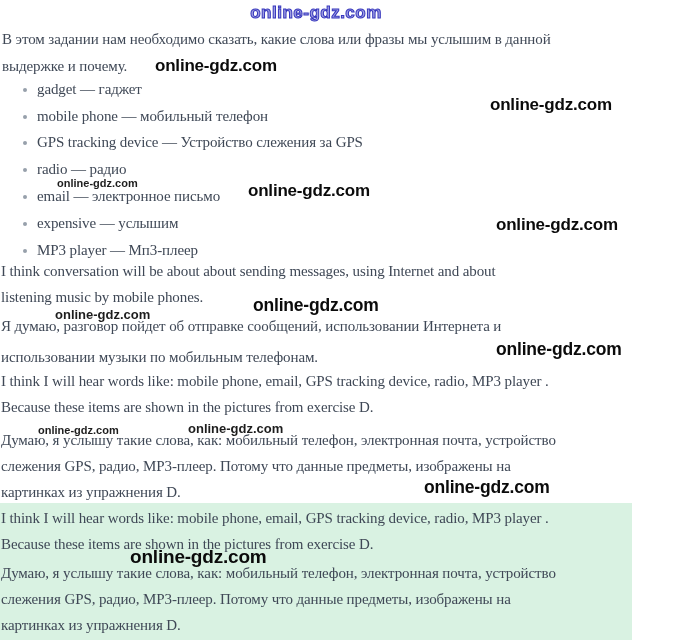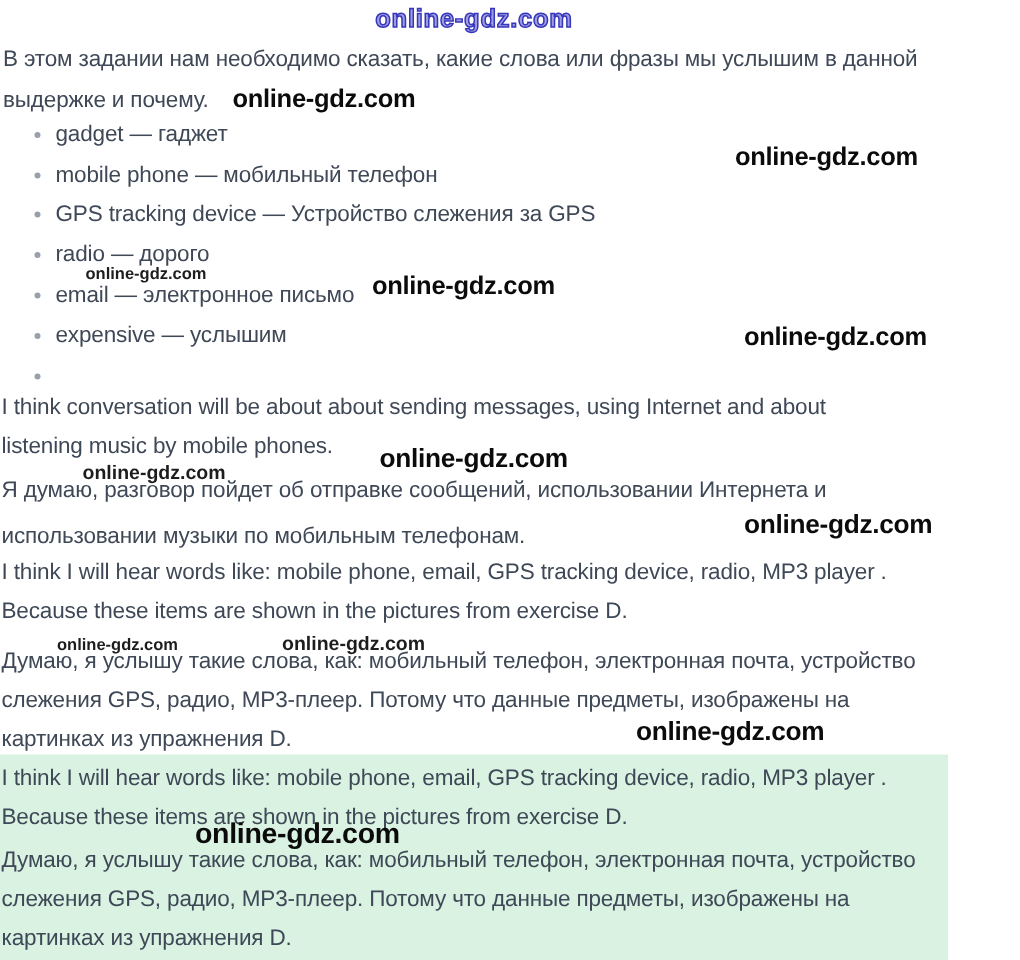--- a/index.html
+++ b/index.html
@@ -10,20 +10,21 @@
     overflow:hidden;
     font-family:"Liberation Sans", sans-serif;
   }
   .ln{
     position:absolute;
     white-space:nowrap;
     font-size:15px;
     letter-spacing:-0.1px;
     line-height:1.15;
     color:#3f4856;
+    font-family:Liberation Serif, serif;
   }
   .dot{
     position:absolute;
     width:4px;height:4px;border-radius:50%;
     background:#97a0ab;
   }
   .wm{position:absolute;white-space:nowrap;}
   .wm-b{
     font-weight:700;
     font-size:17px;
@@ -71,32 +72,33 @@
   <span class="ln" style="left:37px;top:81px;">gadget — гаджет</span>
 
   <span class="dot" style="left:23px;top:115px;"></span>
   <span class="ln" style="left:37px;top:108px;">mobile phone — мобильный телефон</span>
   <span class="wm wm-b" style="left:490px;top:95px;">online-gdz.com</span>
 
   <span class="dot" style="left:23px;top:141px;"></span>
   <span class="ln" style="left:37px;top:134px;">GPS tracking device — Устройство слежения за GPS</span>
 
   <span class="dot" style="left:23px;top:168px;"></span>
-  <span class="ln" style="left:37px;top:161px;">radio — дорого</span>
+  <span class="ln" style="left:37px;top:161px;">radio — радио</span>
 
   <span class="wm wm-s" style="left:57px;top:177px;">online-gdz.com</span>
   <span class="dot" style="left:23px;top:195px;"></span>
   <span class="ln" style="left:37px;top:188px;">email — электронное письмо</span>
   <span class="wm wm-b" style="left:248px;top:181px;">online-gdz.com</span>
 
   <span class="dot" style="left:23px;top:222px;"></span>
   <span class="ln" style="left:37px;top:215px;">expensive — услышим</span>
   <span class="wm wm-b" style="left:496px;top:215px;">online-gdz.com</span>
 
   <span class="dot" style="left:23px;top:249px;"></span>
+  <span class="ln" style="left:37px;top:242px;">MP3 player — Мп3-плеер</span>
 
   <span class="ln" style="left:1px;top:263px;">I think conversation will be about about sending messages, using Internet and about</span>
   <span class="ln" style="left:1px;top:289px;">listening music by mobile phones.</span>
   <span class="wm wm-b md" style="left:253px;top:295px;">online-gdz.com</span>
   <span class="wm wm-s md" style="left:55px;top:307px;">online-gdz.com</span>
 
   <span class="ln" style="left:1px;top:318px;">Я думаю, разговор пойдет об отправке сообщений, использовании Интернета и</span>
   <span class="ln" style="left:1px;top:349px;">использовании музыки по мобильным телефонам.</span>
   <span class="wm wm-b md" style="left:496px;top:339px;">online-gdz.com</span>
 

